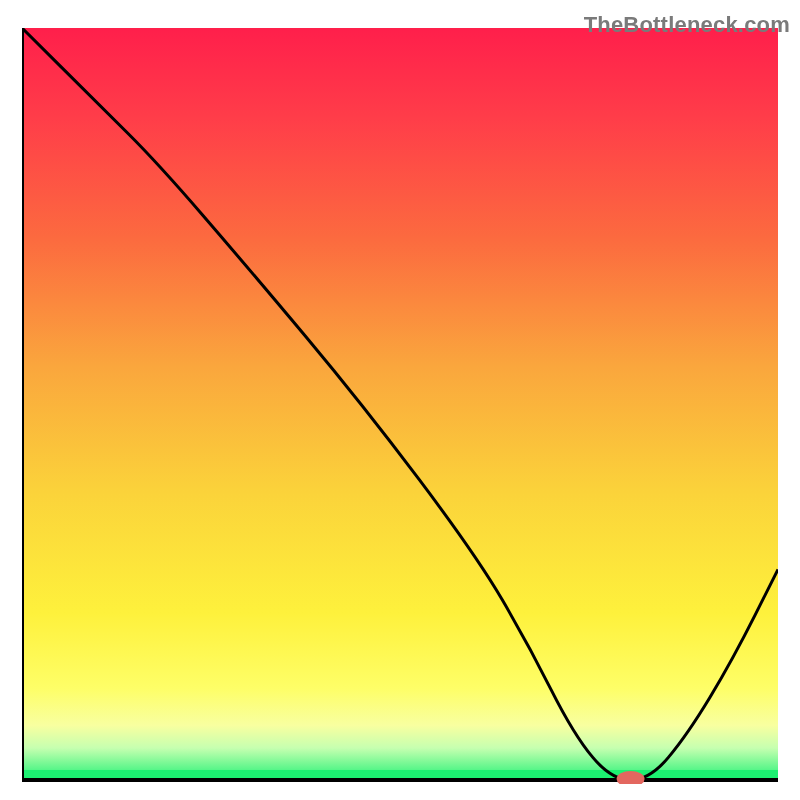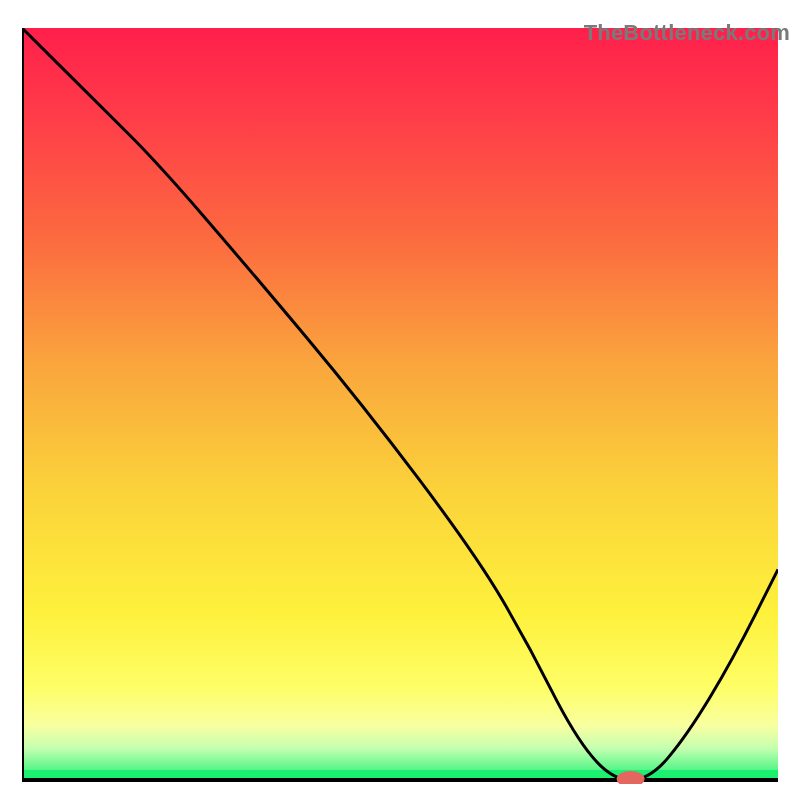--- a/index.html
+++ b/index.html
@@ -11,21 +11,21 @@
     font-family: Arial, Helvetica, sans-serif;
     overflow: hidden;
   }
   .wrap {
     position: relative;
     width: 800px;
     height: 800px;
   }
   .watermark {
     position: absolute;
-    top: 20px;
+    top: 12px;
     right: 10px;
     font-size: 22px;
     font-weight: bold;
     color: #7a7a7a;
     letter-spacing: 0.2px;
     z-index: 5;
   }
   .plot {
     position: absolute;
     left: 22px;

